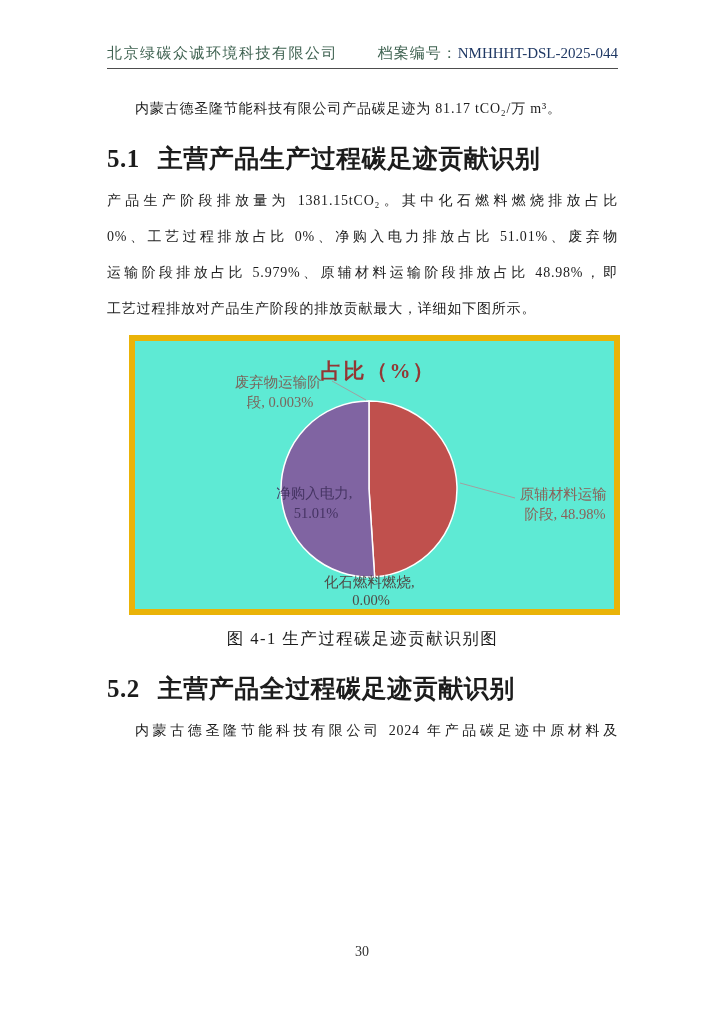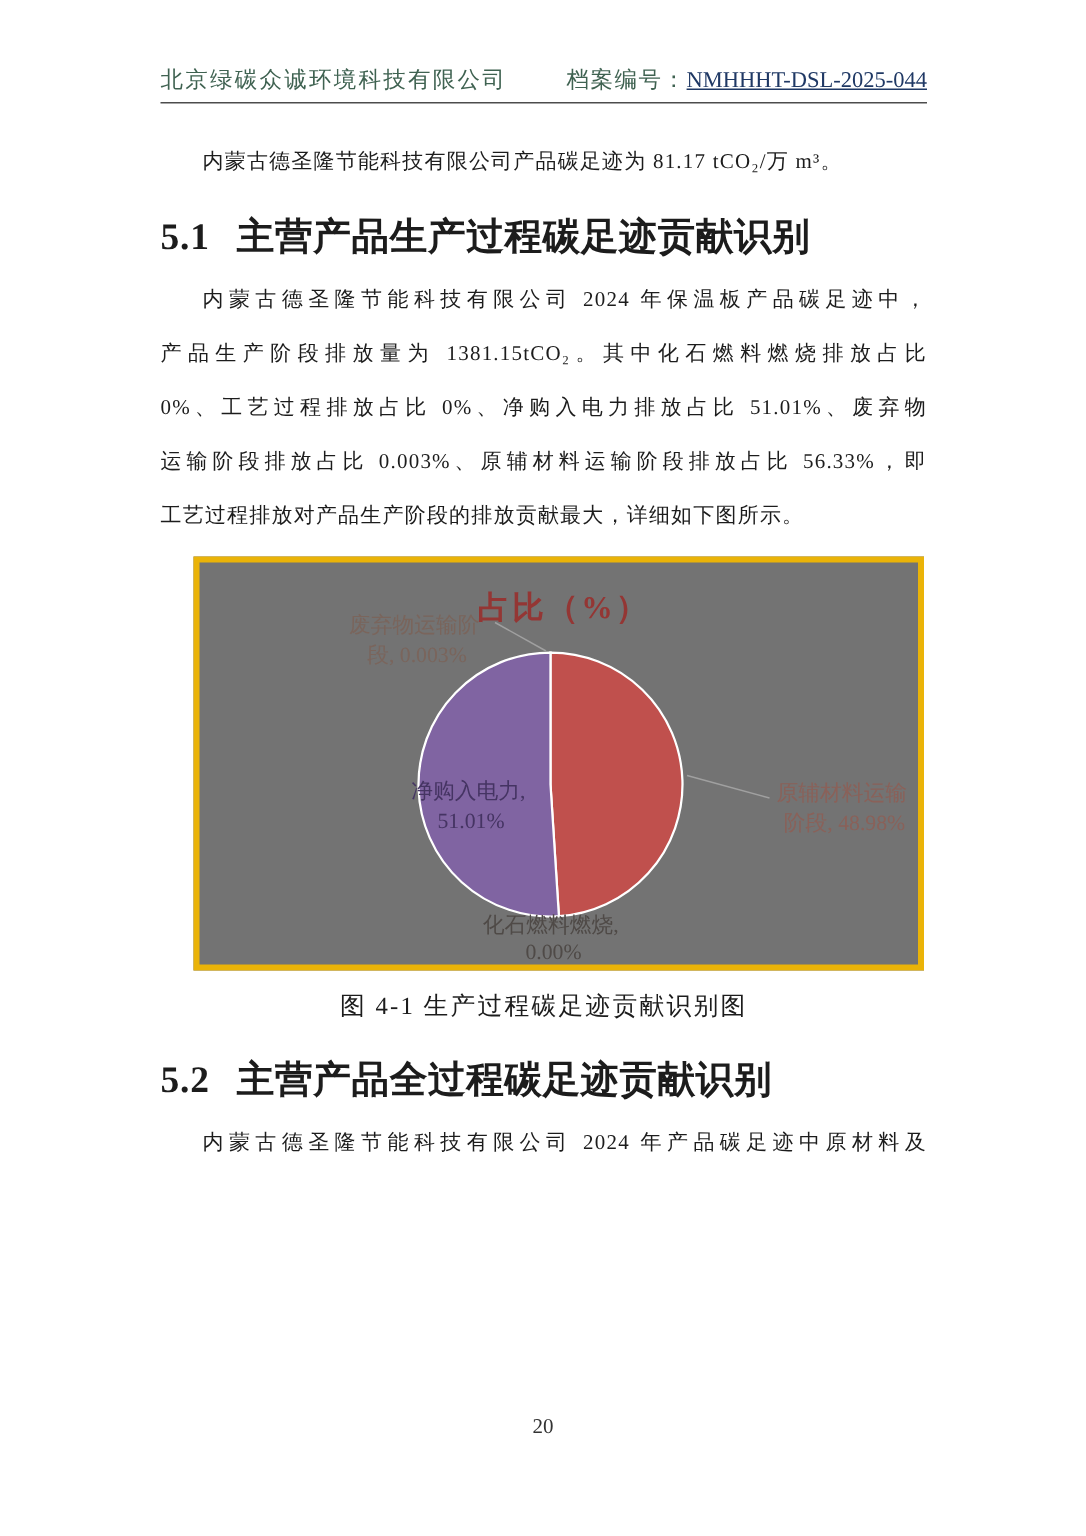--- a/index.html
+++ b/index.html
@@ -17,21 +17,21 @@
   }
   
   .hdr {
     display:flex; justify-content:space-between; align-items:baseline;
     padding-bottom:5px;
     border-bottom:1.5px solid #4d4d4d;
     font-size:15px;
   }
   .hdr-company { color:#3f6251; letter-spacing:1.5px; }
   .archive-label { color:#3f6251; letter-spacing:1px;text-align:center; }
-  .archive-value { color:#1f3864;text-decoration:underline; }
+  .archive-value { color:#1f3864; }
   
   .para { margin:0; }
   .intro { margin-top:22px; }
   .jline {
     font-size:14px;
     line-height:36px;
     letter-spacing:0.8px;
     text-align:justify;
     text-align-last:justify;
   }
@@ -43,22 +43,22 @@
     font-size:25px;
     font-weight:bold;
     letter-spacing:0.5px;
     line-height:30px;
   }
   .sec .num { margin-right:18px; }
   
   .chartbox {
     margin:8px 0 0 22px;
     width:479px; height:268px;
-    border:4px solid #eab308;
-    background:#737373;
+    border:6px solid #eab308;
+    background:#5eead4;
   }
   .chartbox svg { display:block; width:479px; height:268px; }
   .pie-title {
     font-size:21px; font-weight:bold;
     text-anchor:middle;
     letter-spacing:2px;
     font-family:"Liberation Serif","DejaVu Serif",serif;
   }
   .lbl { font-size:14.5px; text-anchor:middle; font-family:"Liberation Serif","DejaVu Serif",serif; }
   .lbl.waste  { fill:#7a655c; }
@@ -90,24 +90,23 @@
     <span class="hdr-archive"><span class="archive-label">档案编号：</span><span class="archive-value">NMHHHT-DSL-2025-044</span></span>
   </header>
 
   <div class="para intro">
       <div class="jline first last">内蒙古德圣隆节能科技有限公司产品碳足迹为 81.17 tCO₂/万 m³。</div>
     </div>
 
   <h2 class="sec"><span class="num">5.1</span><span>主营产品生产过程碳足迹贡献识别</span></h2>
 
   <div class="para">
-      <div class="jline first">内蒙古德圣隆节能科技有限公司 2024 年保温板产品碳足迹中，</div>
       <div class="jline">产品生产阶段排放量为 1381.15tCO₂。其中化石燃料燃烧排放占比</div>
       <div class="jline">0%、工艺过程排放占比 0%、净购入电力排放占比 51.01%、废弃物</div>
-      <div class="jline">运输阶段排放占比 0.003%、原辅材料运输阶段排放占比 56.33%，即</div>
+      <div class="jline">运输阶段排放占比 5.979%、原辅材料运输阶段排放占比 48.98%，即</div>
       <div class="jline last">工艺过程排放对产品生产阶段的排放贡献最大，详细如下图所示。</div>
     </div>
 
   <figure class="chartbox" style="margin-top:8px">
     <svg viewBox="0 0 479 268" aria-hidden="true">
       <text class="pie-title" x="243" y="37" fill="#943634">占比（%）</text>
 
       <g id="pie-slices">
           <path d="M 234 148 L 234.00 60.00 A 88 88 0 0 1 239.62 235.82 Z" fill="#c0504d" stroke="#ffffff" stroke-width="1.5"></path>
           <path d="M 234 148 L 239.62 235.82 A 88 88 0 1 1 233.98 60.00 Z" fill="#8064a2" stroke="#ffffff" stroke-width="1.5"></path>
@@ -136,15 +135,15 @@
   </figure>
 
   <div class="caption">图 4-1 生产过程碳足迹贡献识别图</div>
 
   <h2 class="sec" style="margin-top:24px"><span class="num">5.2</span><span>主营产品全过程碳足迹贡献识别</span></h2>
 
   <div class="para">
       <div class="jline first">内蒙古德圣隆节能科技有限公司 2024 年产品碳足迹中原材料及</div>
     </div>
 
-  <div class="footer">20</div>
+  <div class="footer">30</div>
 
 </div>
 
 </body></html>

